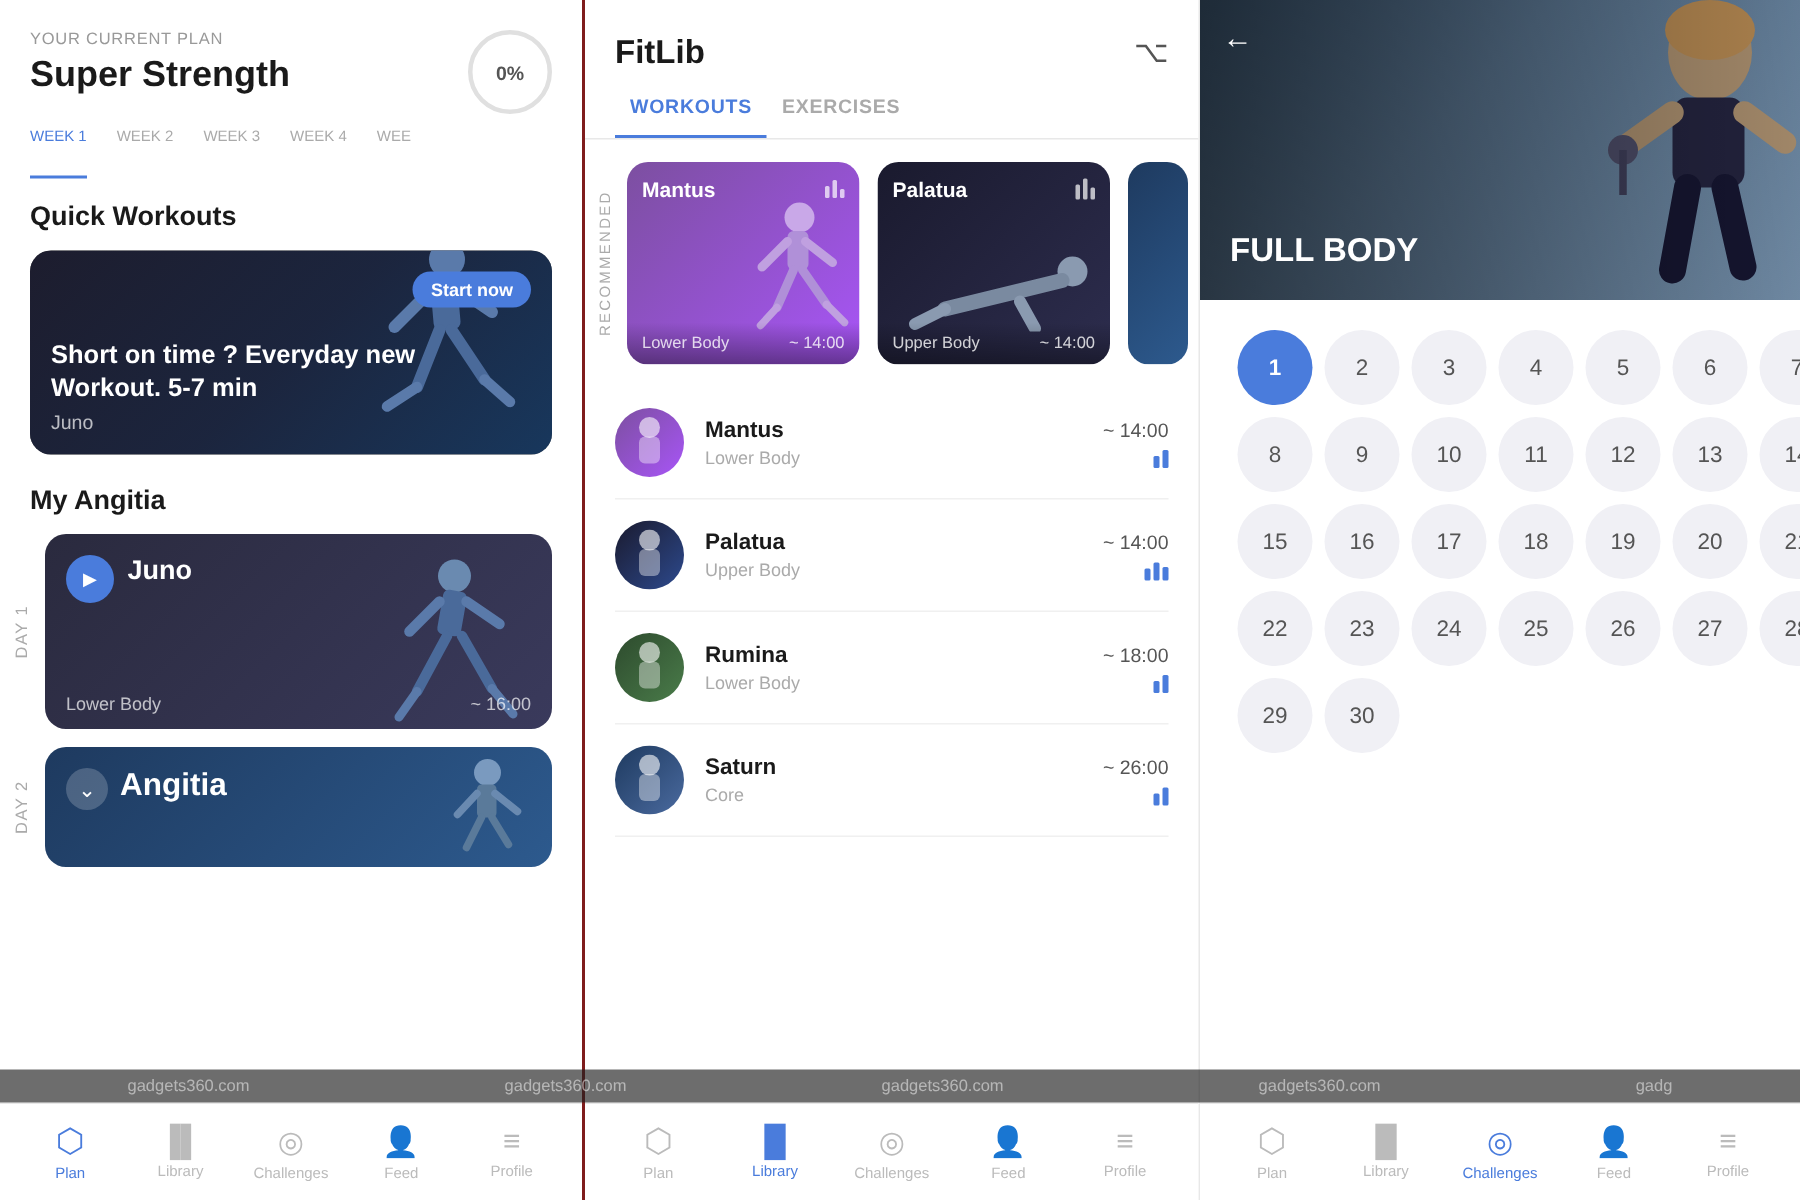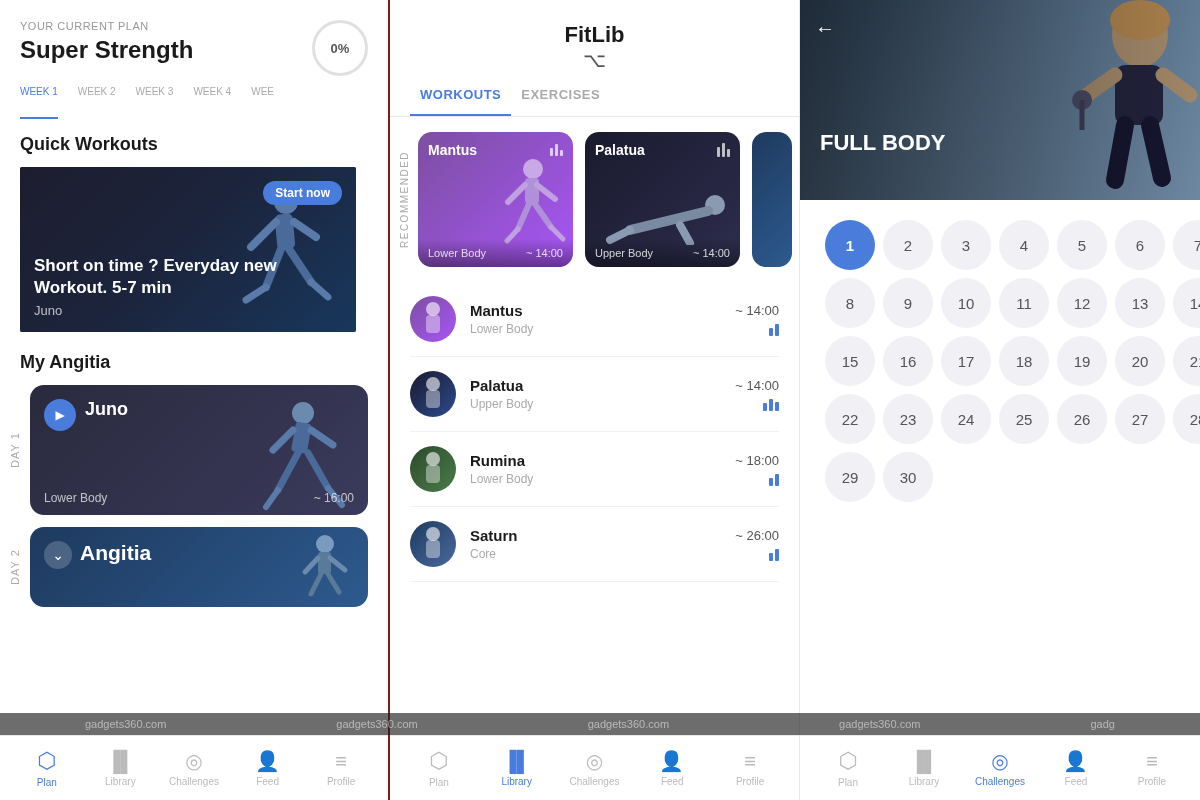--- a/index.html
+++ b/index.html
@@ -85,25 +85,25 @@
 
     .section-title {
       font-size: 18px;
       font-weight: 700;
       color: #1a1a1a;
       padding: 0 20px;
       margin-bottom: 12px;
     }
 
     .quick-workout-card {
-      margin: 0 32px 20px 20px;
-      border-radius: 2px;
+      margin: 0 20px 20px 20px;
+      border-radius: 14px;
       overflow: hidden;
       position: relative;
-      height: 165px;
+      height: 136px;
       background: linear-gradient(135deg, #2c2c2c, #4a4a4a);
     }
 
     .quick-workout-bg {
       position: absolute;
       inset: 0;
       background: linear-gradient(135deg, #1a1a2e 0%, #16213e 50%, #0f3460 100%);
       opacity: 0.85;
     }
 
@@ -285,22 +285,21 @@
       display: flex;
       flex-direction: column;
       border-right: 1px solid #e8e8e8;
       overflow: hidden;
     }
 
     .fitlib-header {
       padding: 22px 20px 0 20px;
       display: flex;
       justify-content: space-between;
-      align-items: center;
-      flex-direction: column;
+      align-items: flex-start;
     }
 
     .fitlib-title {
       font-size: 22px;
       font-weight: 700;
       color: #1a1a1a;
     }
 
     .filter-icon {
       font-size: 20px;
@@ -544,21 +543,21 @@
     .hero-content {
       position: absolute;
       bottom: 20px;
       left: 20px;
     }
 
     .hero-title {
       font-size: 22px;
       font-weight: 800;
       color: #fff;
-      margin-bottom: 24px;
+      margin-bottom: 0;
     }
 
     .hero-desc {
       font-size: 13px;
       color: rgba(255,255,255,0.9);
       max-width: 260px;
       line-height: 1.4;
     }
 
     .calendar-section {

